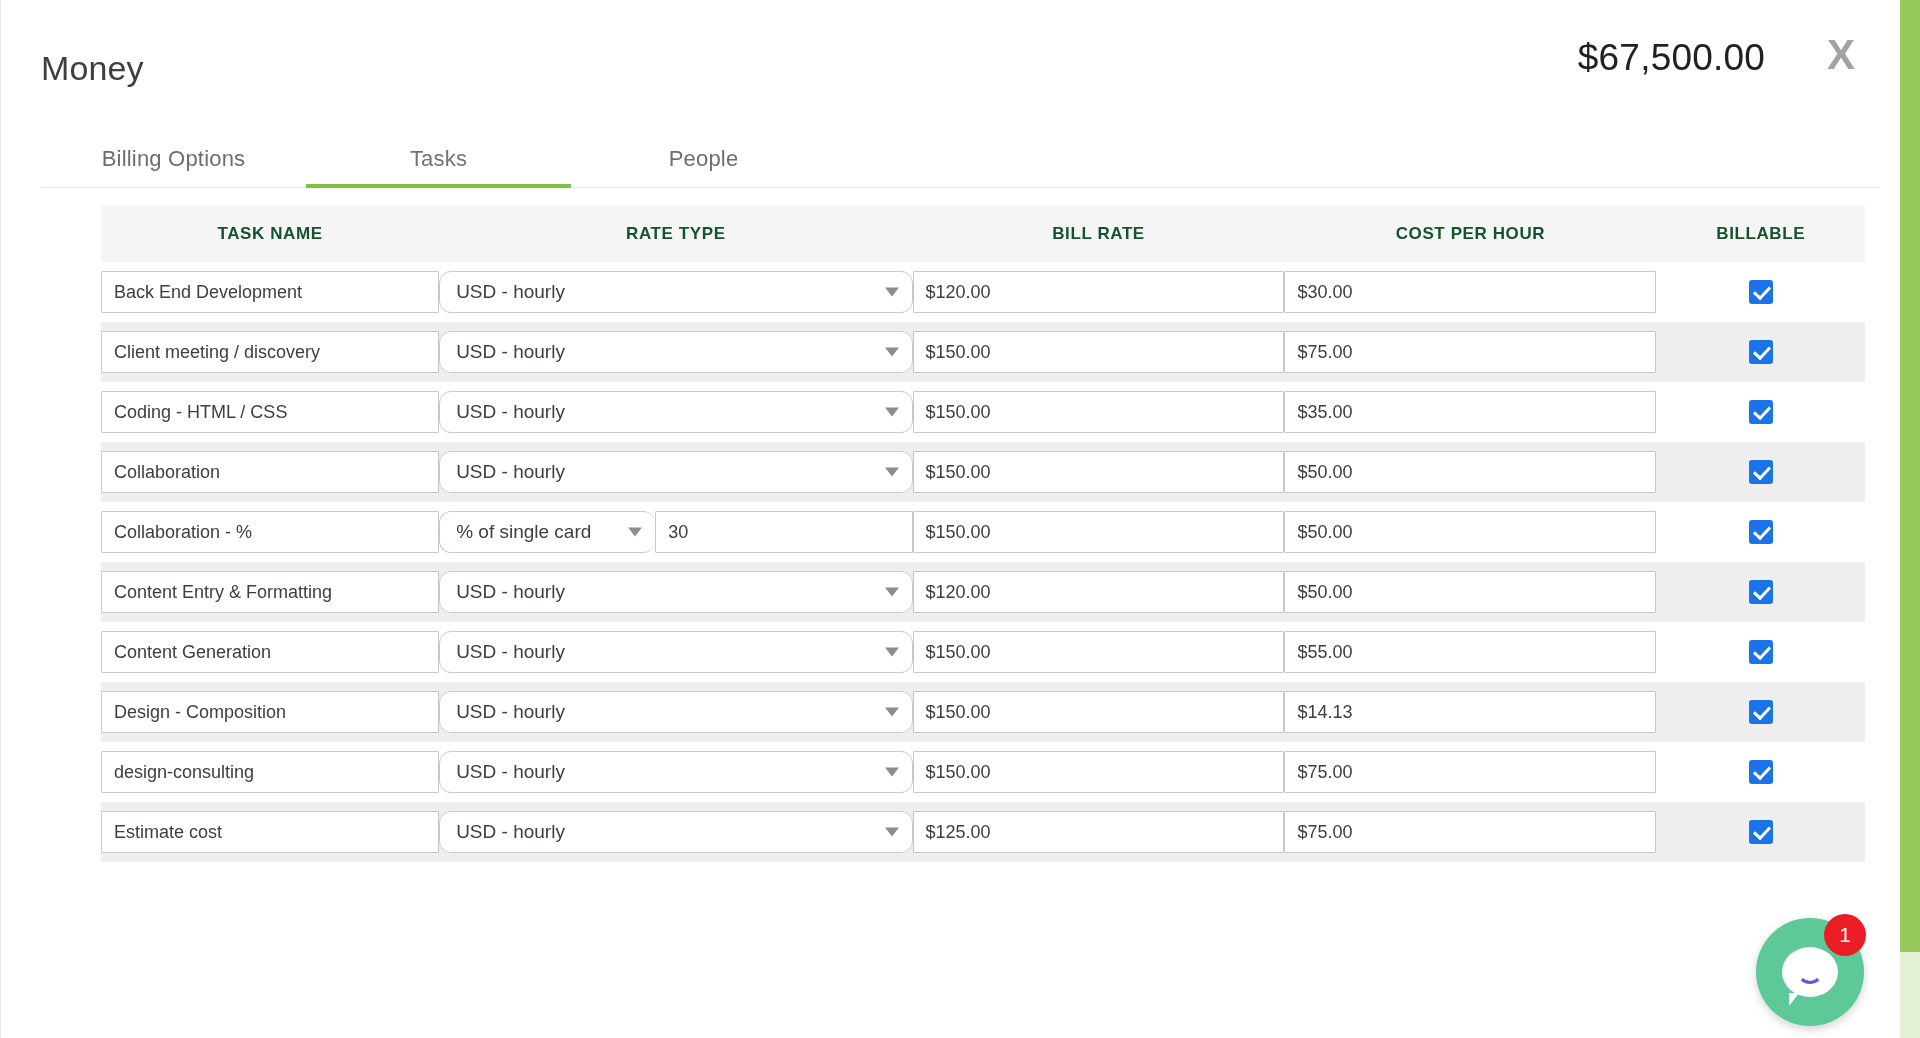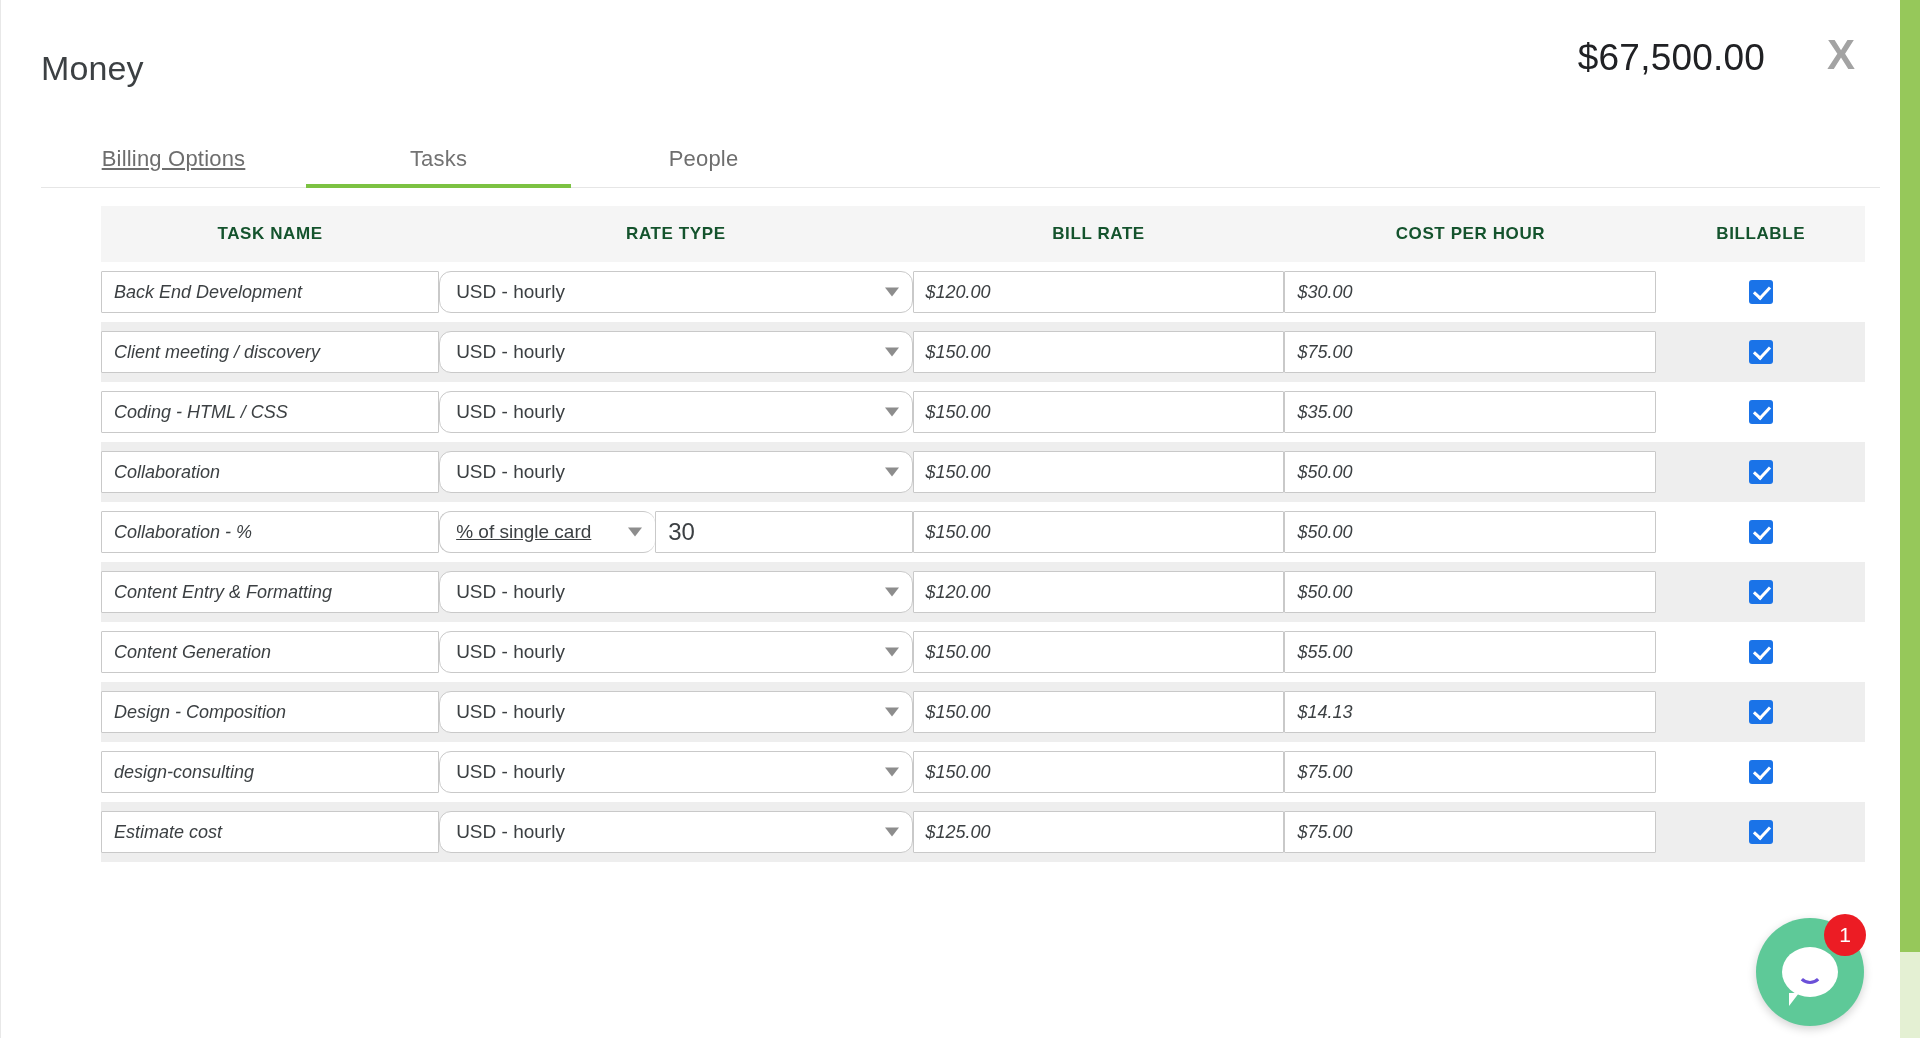--- a/index.html
+++ b/index.html
@@ -84,21 +84,21 @@
     display: flex;
     align-items: center;
     justify-content: center;
     font-size: 22px;
     color: #6e6e6e;
     cursor: pointer;
     user-select: none;
     letter-spacing: 0.2px;
   }
 
-  .tab:nth-child(1) { width: 265px; text-decoration: underline; }
+  .tab:nth-child(1) { width: 265px; }
   .tab:nth-child(2) { width: 265px; }
   .tab:nth-child(3) { width: 265px; }
 
   .tab.active { color: #737373; text-align: center; }
 
   .tab.active::after {
     content: "";
     position: absolute;
     left: 0;
     right: 0;
@@ -155,21 +155,20 @@
     border: 1px solid #c9c9c9;
     background: #ffffff;
     font-family: "Liberation Sans", sans-serif;
     font-size: 18px;
     color: #3c4043;
     padding: 0 12px;
     border-radius: 1px;
     outline: none;
     display: flex;
     align-items: center;
-    font-style: italic;
   }
 
   .select {
     position: relative;
     width: 100%;
     height: 42px;
     border: 1px solid #c9c9c9;
     background: #ffffff;
     font-size: 19px;
     color: #3c4043;
@@ -196,28 +195,27 @@
   
   .rate-split {
     display: flex;
     width: 100%;
   }
   .rate-split .select {
     width: 216px;
     flex: 0 0 216px;
     border-right: none;
     padding-right: 30px;
-    text-decoration: underline;
   }
   .rate-split .pct-input {
     flex: 1 1 auto;
     height: 42px;
     border: 1px solid #c9c9c9;
     background: #ffffff;
-    font-size: 24px;
+    font-size: 18px;
     color: #3c4043;
     padding: 0 12px;
     display: flex;
     align-items: center;
     border-radius: 1px;
   }
 
   .billable-cell {
     text-align: center;
   }

